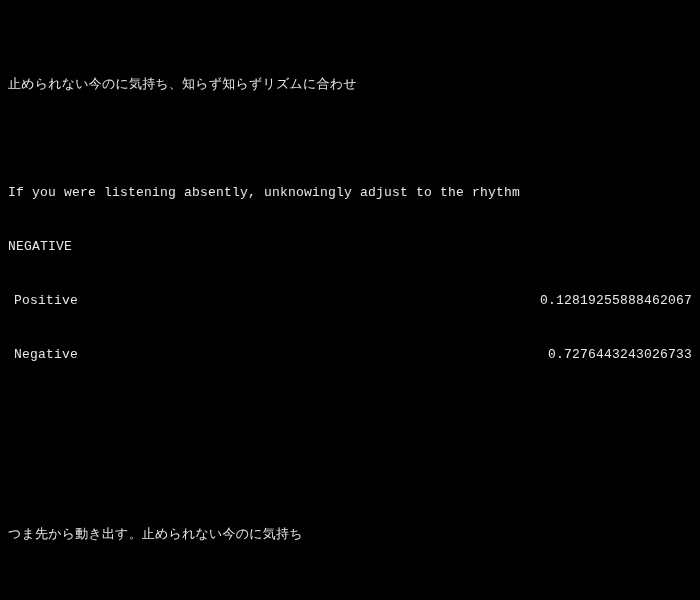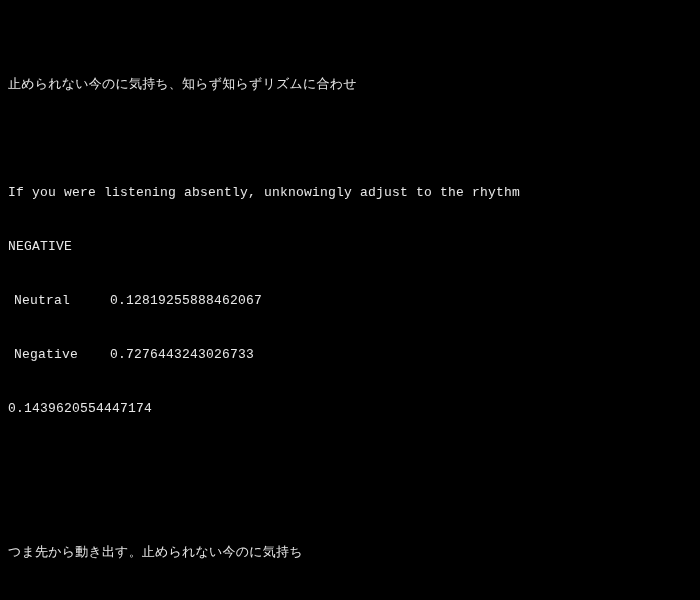--- a/index.html
+++ b/index.html
@@ -24,45 +24,45 @@
   }
   .kvrow {
     display: flex;
   }
   .kvrow .key {
     width: 96px;
     padding-left: 6px;
   }
   .kvrow .val {
     flex: 1;
+    text-align: right;
   }
   .blank {
     height: 18px;
   }
 </style>
 </head>
 <body>
 
 <div class="terminal">
 
   
   <span class="l">止められない今のに気持ち、知らず知らずリズムに合わせ</span>
   <div class="blank"></div>
   <span class="l">If you were listening absently, unknowingly adjust to the rhythm</span>
   <span class="l">NEGATIVE</span>
   <div class="kvrow">
-    <span class="key">Neutral</span>
+    <span class="key">Positive</span>
     <span class="val">0.12819255888462067</span>
   </div>
   <div class="kvrow">
     <span class="key">Negative</span>
     <span class="val">0.7276443243026733</span>
   </div>
   <div class="kvrow">
-    <span class="val">0.1439620554447174</span>
   </div>
   <div class="blank"></div>
 
   
   <span class="l">つま先から動き出す。止められない今のに気持ち</span>
   
   
   
   
   

